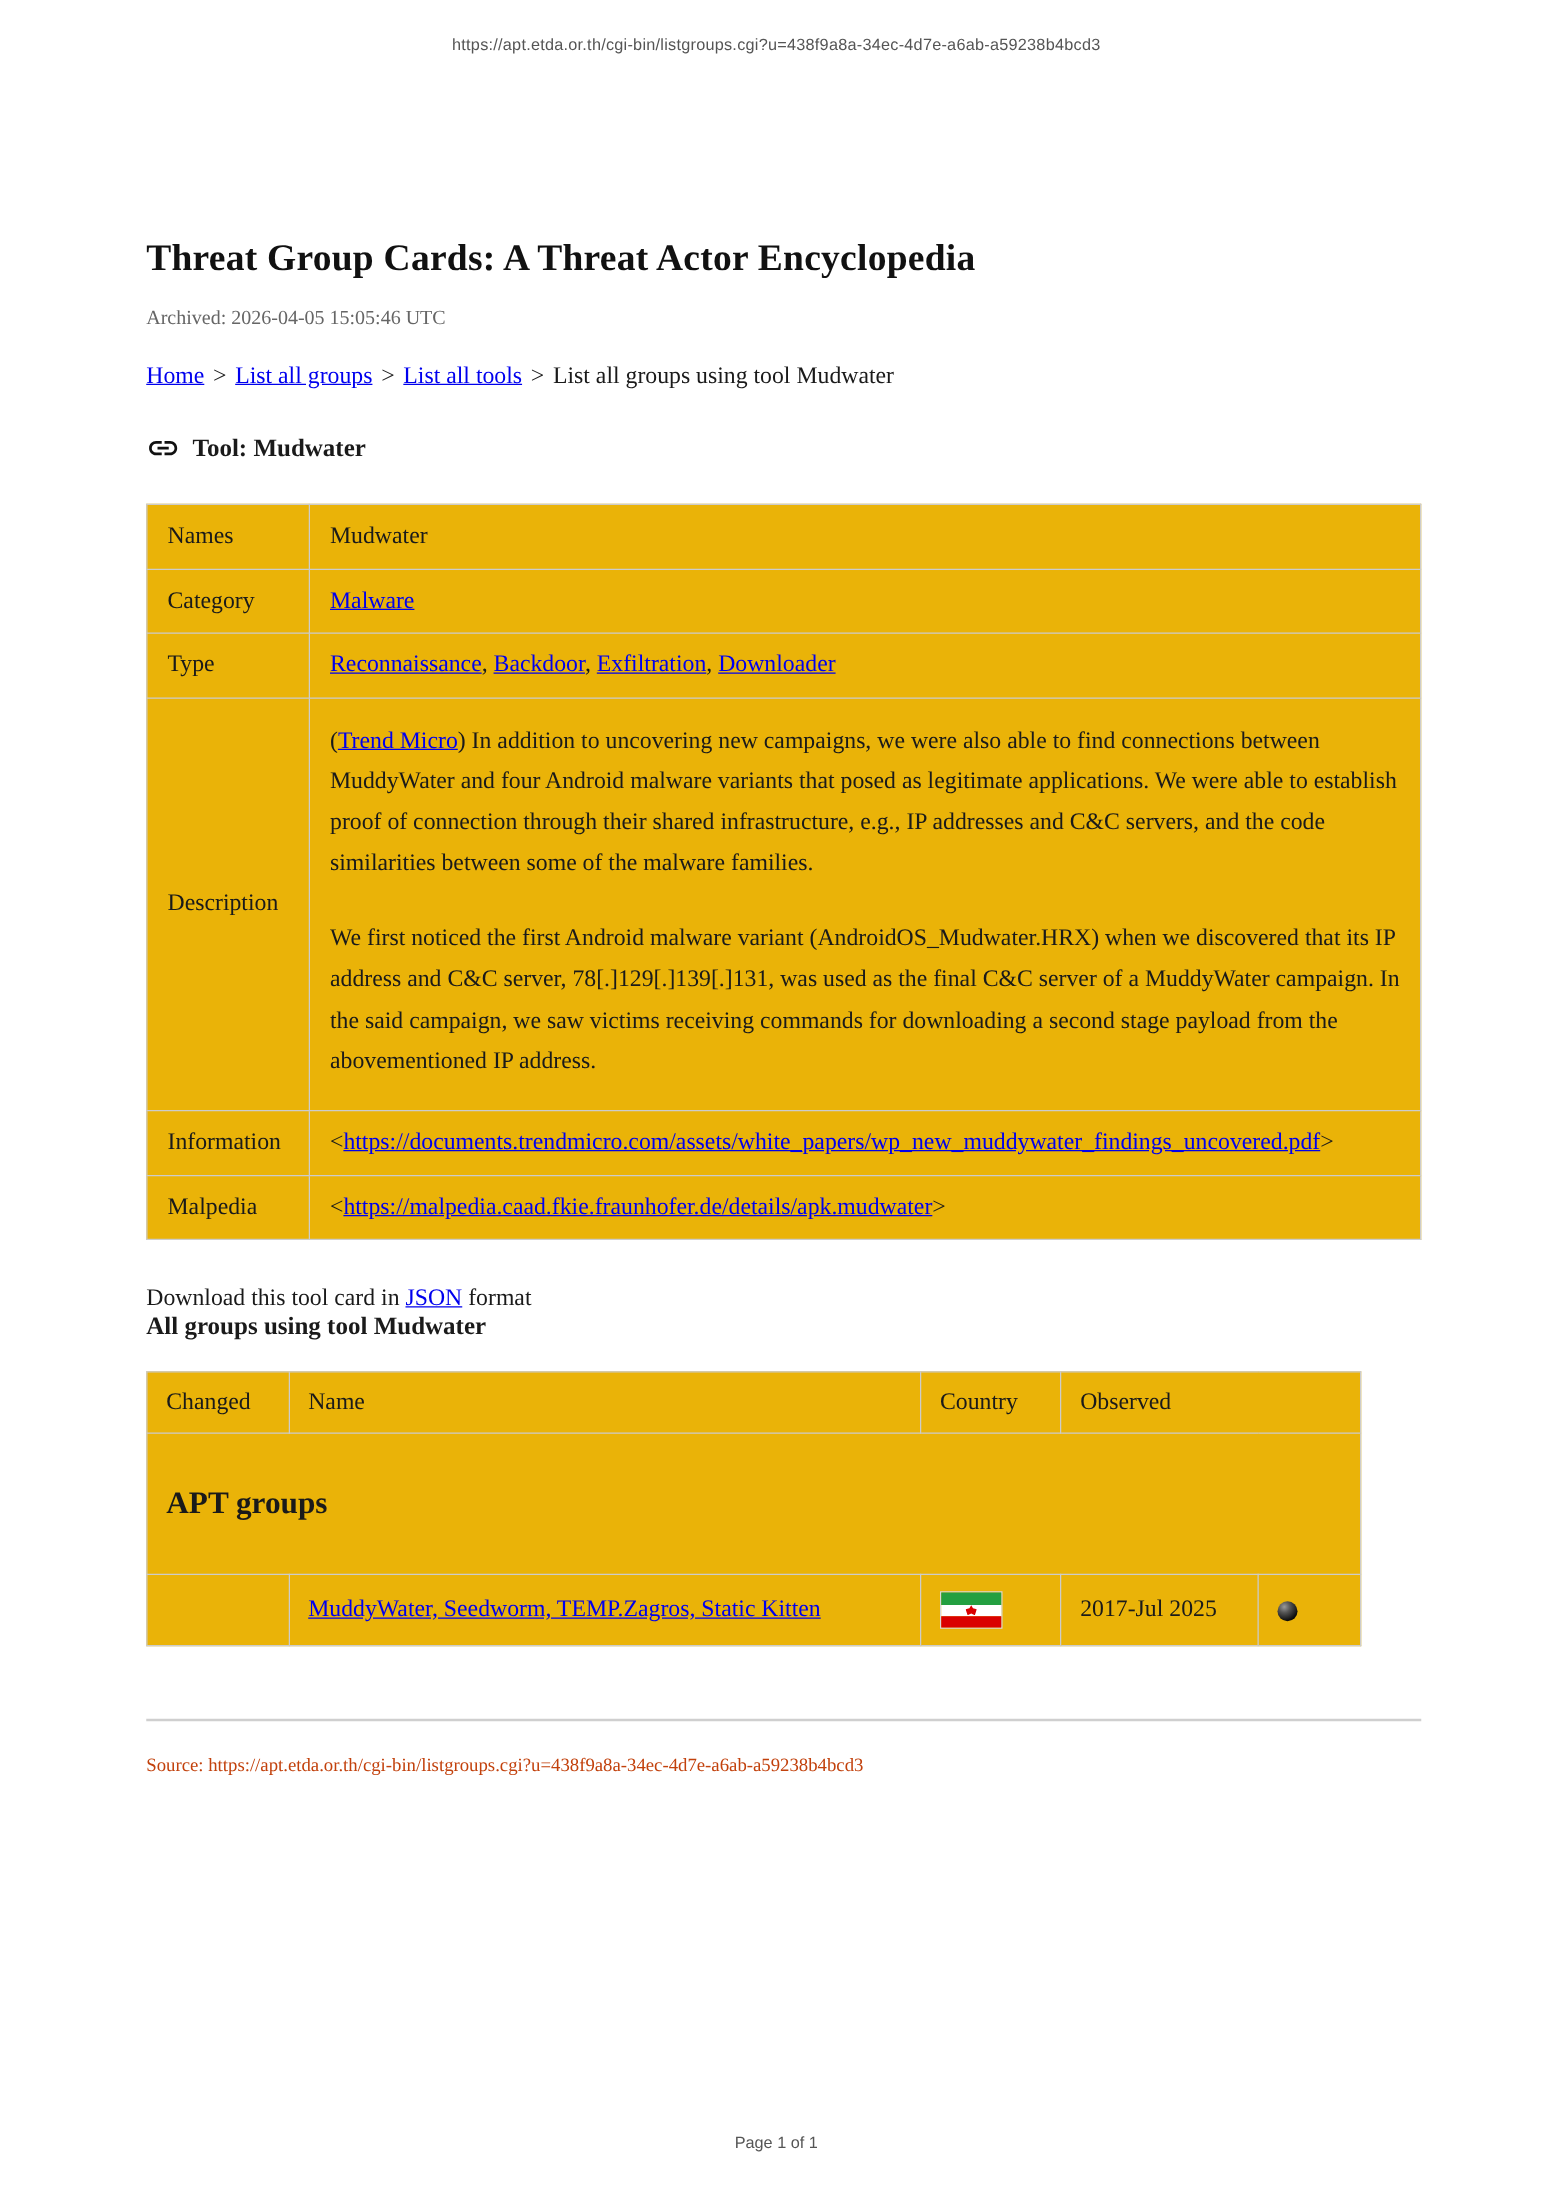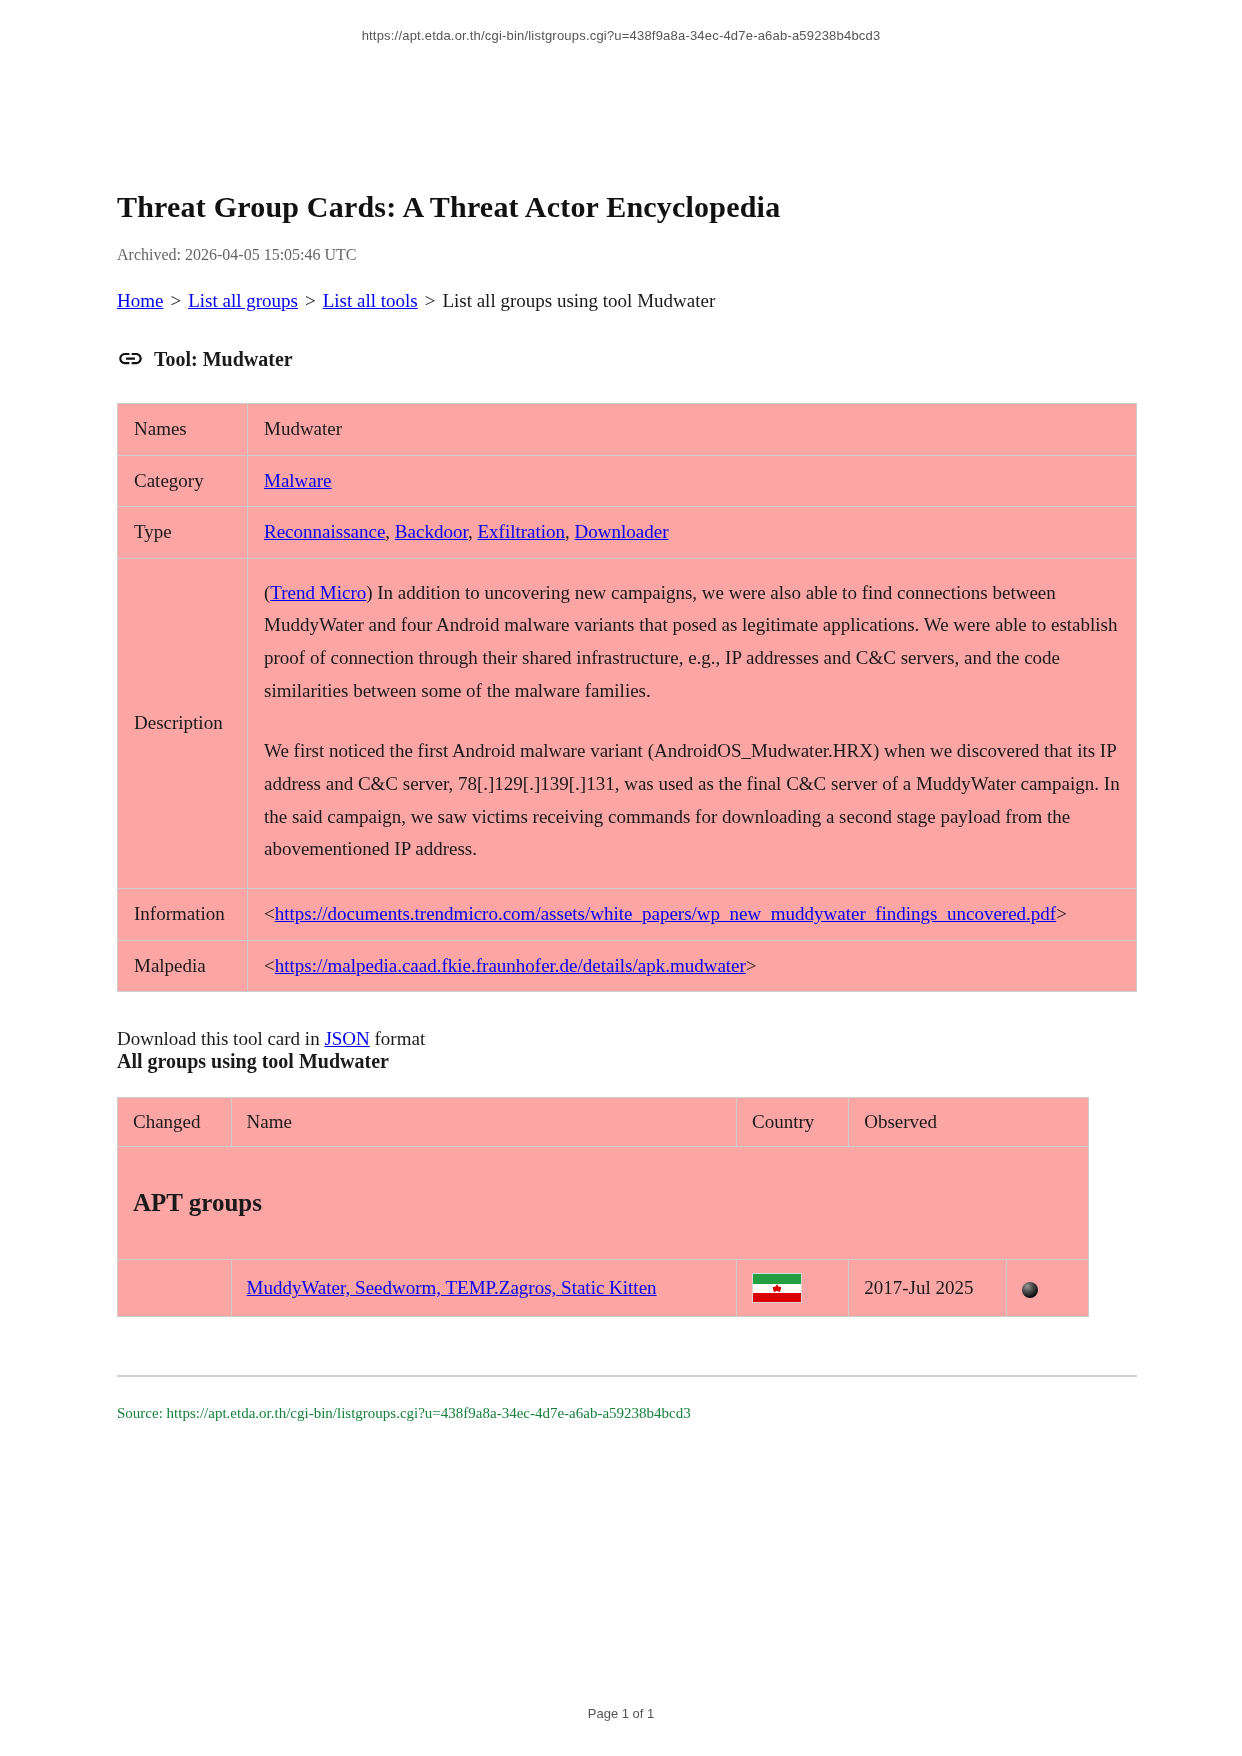--- a/index.html
+++ b/index.html
@@ -26,21 +26,21 @@
 
   .archived { margin-top:22px; font-size:16px; color:#666; }
 
   .breadcrumb { margin-top:26px; font-size:19px; color:#1a1a1a; }
   .breadcrumb .sep { margin:0 7px; color:#1a1a1a; }
 
   .tool-heading { margin-top:36px; font-size:20px; font-weight:bold; display:flex; align-items:flex-start; }
   .link-icon { display:inline-flex; margin-right:10px; position:relative; top:-3px; }
   .link-icon svg { width:27px; height:27px; }
 
-  table { border-collapse:collapse; margin-top:28px; background:#fca5a5; }
+  table { border-collapse:collapse; margin-top:28px; background:#eab308; }
   table.card { width:1020px; }
   table.card td { border:1px solid #ccc; font-size:19px; vertical-align:middle; padding:12px 16px; line-height:1.4; }
   table.card td.lbl { width:130px; }
   table.card td.desc { padding:18px 16px 22px 16px; vertical-align:middle; }
   .desc p { line-height:1.72; }
   .desc p + p { margin-top:28px; }
 
   .line { margin-top:36px; font-size:19px; }
   .line + .line { margin-top:28px; }
 
@@ -67,21 +67,21 @@
 
   .ball {
     display:inline-block; width:16px; height:16px; border-radius:50%;
     background:radial-gradient(circle at 34% 28%, #9a9a9a 0%, #555 30%, #0c0c0c 72%);
     vertical-align:middle;
   }
 
   .summary { margin-top:36px; font-size:19px; font-style:italic; color:#222; }
 
   hr.footer-rule { margin-top:58px; width:1020px; border:none; border-top:2px solid #cfcfcf; }
-  .source { margin-top:28px; font-size:15px; color:#15803d; }
+  .source { margin-top:28px; font-size:15px; color:#c2410c; }
 </style>
 </head>
 <body>
 
 <div class="print-header">https://apt.etda.or.th/cgi-bin/listgroups.cgi?u=438f9a8a-34ec-4d7e-a6ab-a59238b4bcd3</div>
 
 <div class="content">
 
   <h1 class="title">Threat Group Cards: A Threat Actor Encyclopedia</h1>
 

